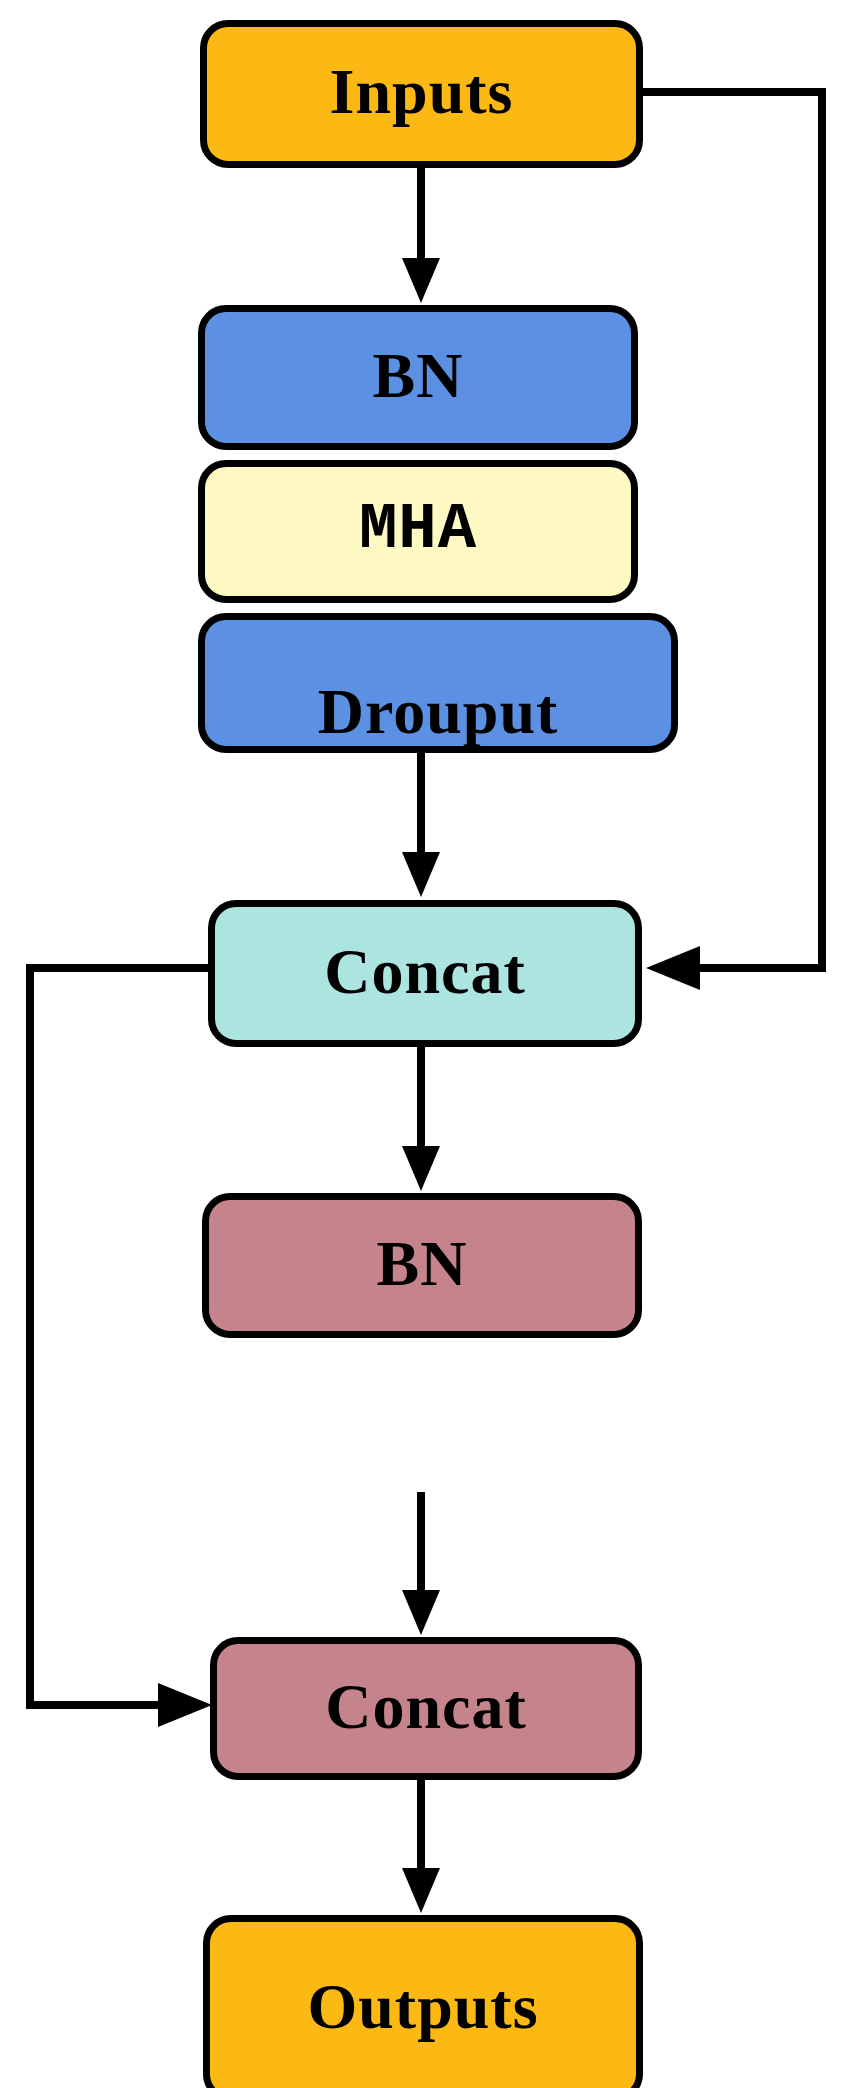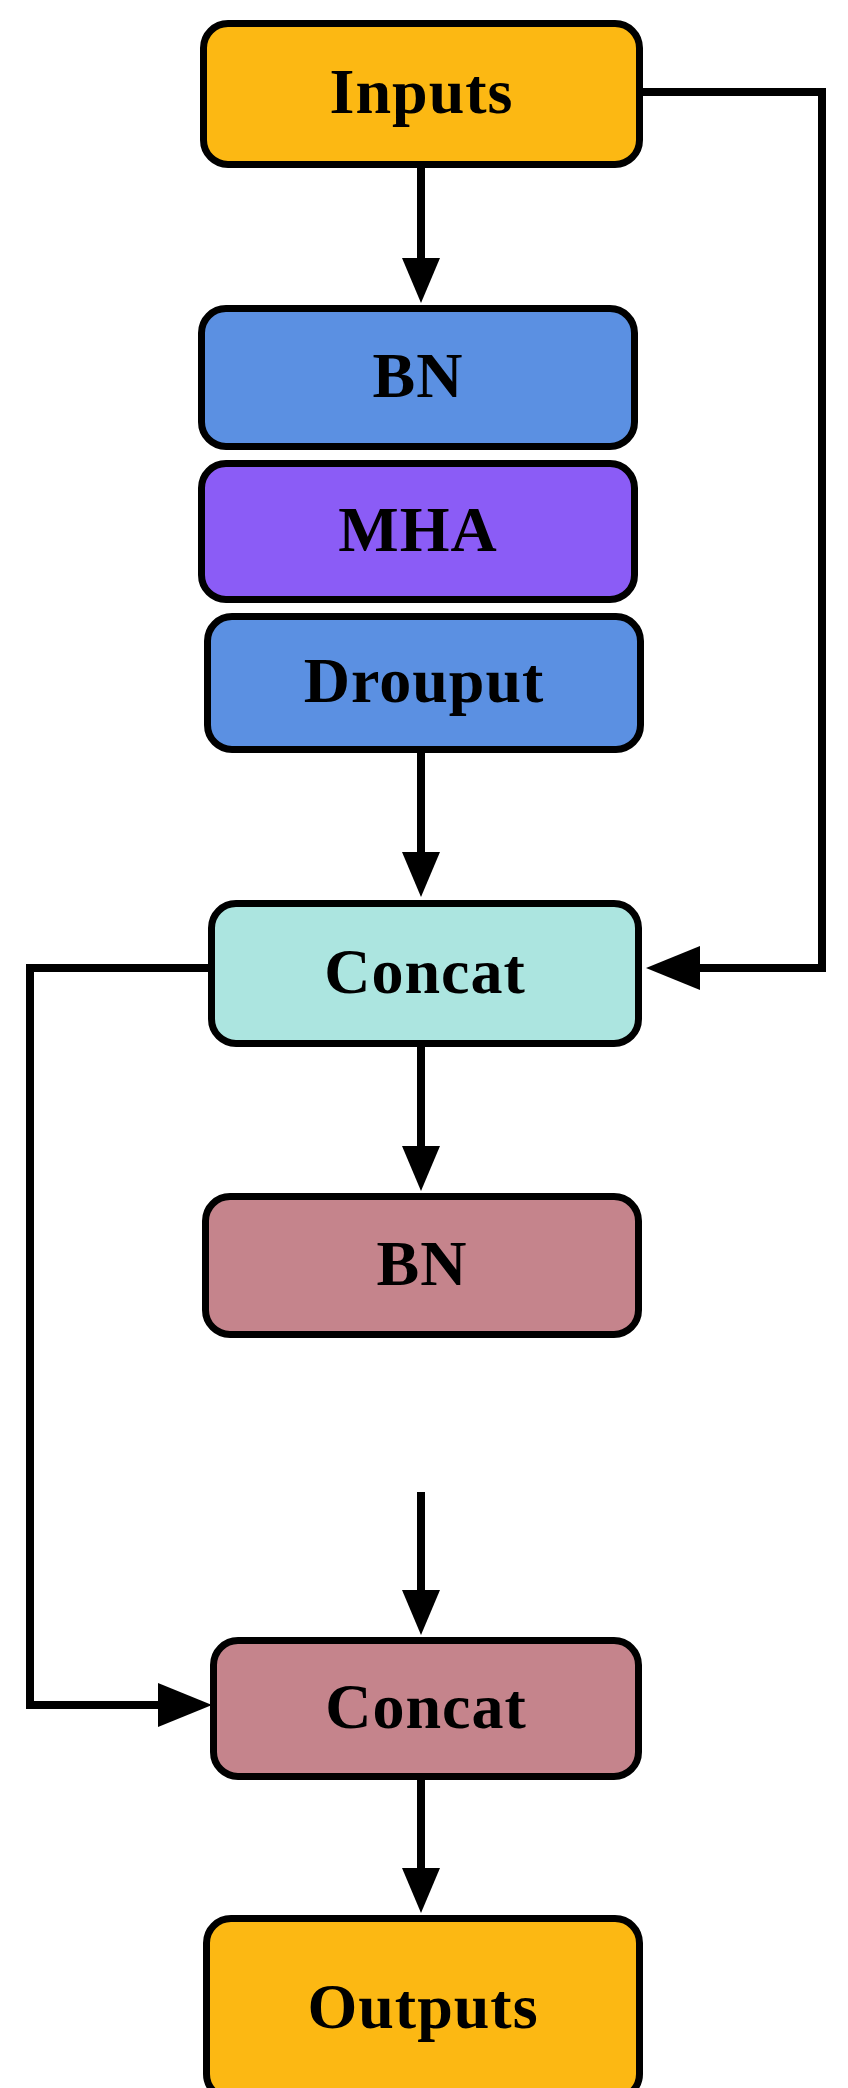--- a/index.html
+++ b/index.html
@@ -37,21 +37,21 @@
     font-size: 64px;
     line-height: 1;
     color: #000000;
     letter-spacing: 1px;
     transform: translateY(-2px);
   }
   
   .n-inputs  { left: 200px; top: 20px;   width: 443px; height: 148px; }
   .n-bn1     { left: 198px; top: 305px;  width: 440px; height: 145px; }
   .n-mha     { left: 198px; top: 460px;  width: 440px; height: 143px; }
-  .n-dropout { left: 204px; top: 613px;  width: 440px; height: 140px; }
+  .n-dropout { left: 198px; top: 613px;  width: 480px; height: 140px; align-items: flex-end; }
   .n-concat1 { left: 208px; top: 900px;  width: 434px; height: 147px; }
   .n-bn2     { left: 202px; top: 1193px; width: 440px; height: 145px; }
   .n-mlp     { left: 202px; top: 1352px; width: 440px; height: 140px; }
   .n-concat2 { left: 210px; top: 1637px; width: 432px; height: 143px; }
   .n-outputs { left: 203px; top: 1915px; width: 440px; height: 187px; }
 </style>
 </head>
 <body>
 
 <div class="canvas">
@@ -91,21 +91,21 @@
   </svg>
 
   <div class="node n-inputs" style="background-color: rgb(252, 184, 19);">
     <span class="label">Inputs</span>
   </div>
 
   <div class="node n-bn1" style="background-color: rgb(91, 144, 226);">
     <span class="label">BN</span>
   </div>
 
-  <div class="node n-mha" style="background-color: #8b5cf6;">
+  <div class="node n-mha" style="background-color: #fef9c3; font-family: Liberation Mono, monospace;">
     <span class="label">MHA</span>
   </div>
 
   <div class="node n-dropout" style="background-color: rgb(91, 144, 226);">
     <span class="label">Drouput</span>
   </div>
 
   <div class="node n-concat1" style="background-color: rgb(172, 229, 224);">
     <span class="label">Concat</span>
   </div>

